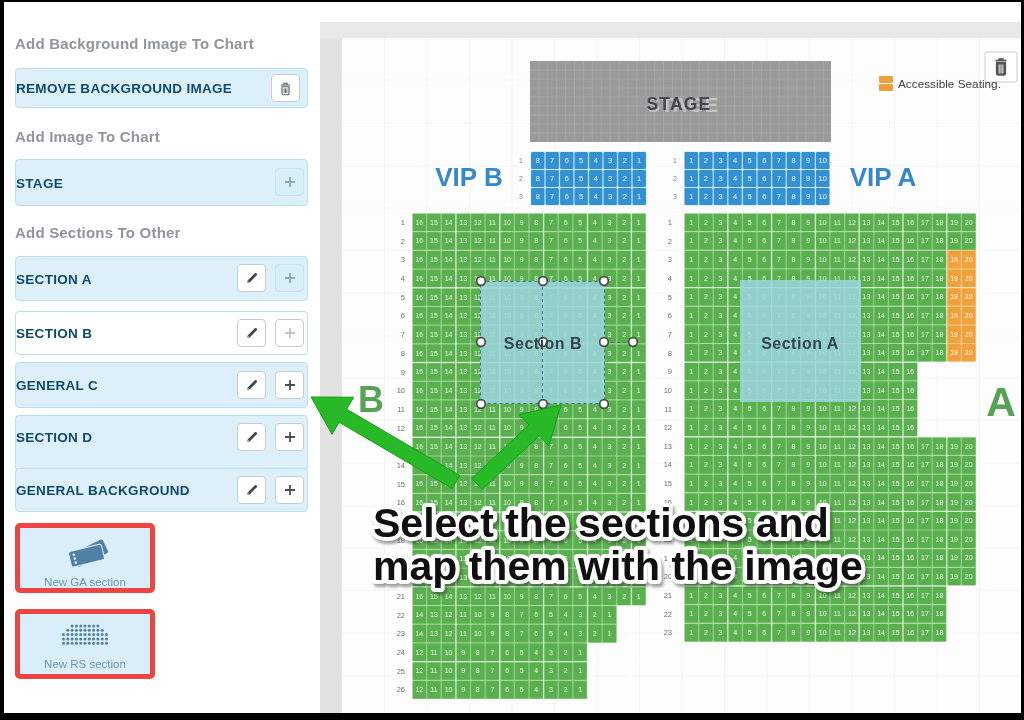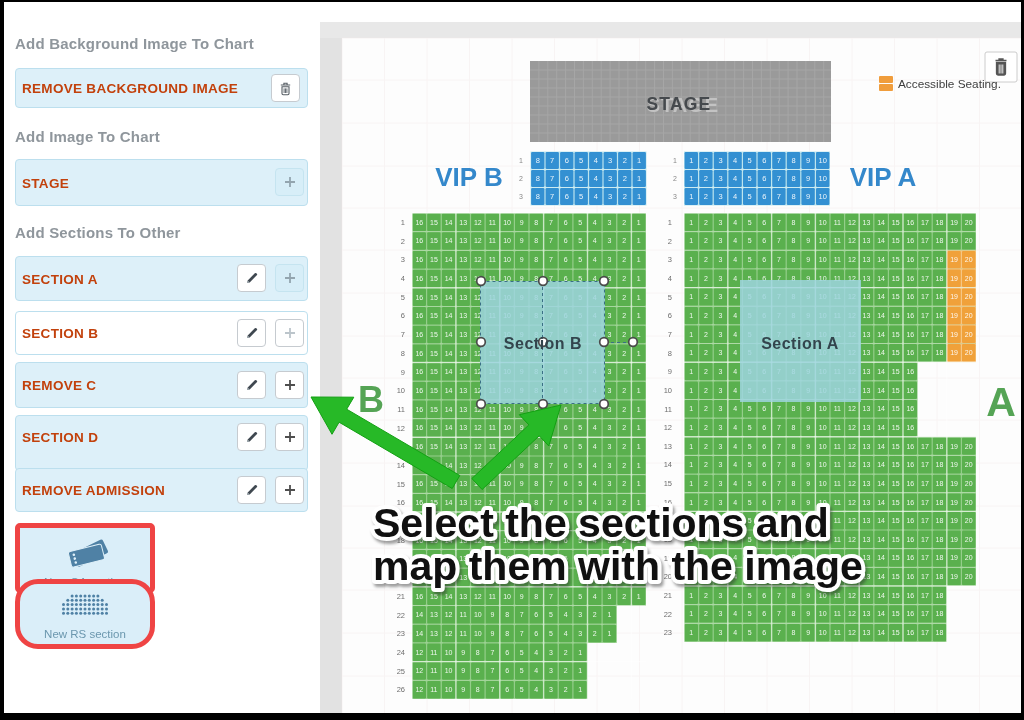--- a/index.html
+++ b/index.html
@@ -3,21 +3,21 @@
 <style>
 * { margin:0; padding:0; box-sizing:border-box; }
 html,body { width:1024px; height:720px; overflow:hidden; background:#000;
   font-family:"Liberation Sans", sans-serif; }
 #frame { position:absolute; left:4px; top:2px; width:1017px; height:711px; background:#fff; }
 #sidebar { position:absolute; left:0; top:0; width:316px; height:711px; background:#fff; }
 .h { position:absolute; left:11px; font-size:15px; font-weight:bold; color:#8f969c; letter-spacing:0.2px; }
 .btn { position:absolute; left:11px; width:293px; border-radius:4px; border:1px solid #bcdfee; }
 .btn.blue { background:#ddf0f9; }
 .btn.white { background:#ffffff; }
-.bt { margin-left:6px; font-size:13.5px; font-weight:bold; color:#c2410c; letter-spacing:0.3px; line-height:42px; }
+.bt { margin-left:0; font-size:13.5px; font-weight:bold; color:#0c4a6e; letter-spacing:0.3px; line-height:42px; }
 .iconbtn { position:absolute; width:29px; height:28px; background:#fff; border:1px solid #c6cbd0;
   border-radius:4px; text-align:center; }
 .iconbtn svg { margin-top:6px; }
 .bigbtn { position:absolute; left:11px; width:140px; height:70px; background:#daeef9;
   border:5px solid #ef4444; border-radius:5px; text-align:center; }
 .bl { font-size:11.5px; color:#6b97ae; margin-top:2px; }
 #main { position:absolute; left:316px; top:20px; width:701px; height:691px; background:#e8e8e8; }
 #canvas { position:absolute; left:338px; top:36px; width:679px; height:675px; background:#fdfdfd; }
 #gutter { position:absolute; left:316px; top:36px; width:22px; height:675px; background:#e2e2e2; }
 #overlay { position:absolute; left:0px; top:0px; width:1024px; height:720px; }
@@ -65,21 +65,21 @@
 <div class="iconbtn" style="left:233px;top:317px;">
 <svg width="14" height="14" viewBox="0 0 14 14">
           <path d="M2 12 L2.7 9.4 L9.8 2.3 a1.1 1.1 0 0 1 1.6 0 l0.4 0.4 a1.1 1.1 0 0 1 0 1.6 L4.7 11.4 Z" fill="#3f4850"></path>
           <path d="M2 12 L2.7 9.4 L4.7 11.4 Z" fill="#aab4ba"></path>
         </svg></div>
       <div class="iconbtn" style="left:271px;top:317px;">
 <svg width="14" height="14" viewBox="0 0 14 14">
           <path d="M7 2 V12 M2 7 H12" stroke="#bcc5cb" stroke-width="1.8"></path>
         </svg></div>
 
-<div class="btn blue" style="top:360px;height:46px;"><span class="bt" style="line-height:46px;">REMOVE C</span></div>
+<div class="btn blue" style="top:360px;height:46px;"><span class="bt" style="line-height:46px;">GENERAL C</span></div>
 <div class="iconbtn" style="left:233px;top:369px;">
 <svg width="14" height="14" viewBox="0 0 14 14">
           <path d="M2 12 L2.7 9.4 L9.8 2.3 a1.1 1.1 0 0 1 1.6 0 l0.4 0.4 a1.1 1.1 0 0 1 0 1.6 L4.7 11.4 Z" fill="#3f4850"></path>
           <path d="M2 12 L2.7 9.4 L4.7 11.4 Z" fill="#aab4ba"></path>
         </svg></div>
       <div class="iconbtn" style="left:271px;top:369px;">
 <svg width="14" height="14" viewBox="0 0 14 14">
           <path d="M7 2 V12 M2 7 H12" stroke="#4e4e4e" stroke-width="1.8"></path>
         </svg></div>
 
@@ -87,21 +87,21 @@
 <div class="iconbtn" style="left:233px;top:421px;">
 <svg width="14" height="14" viewBox="0 0 14 14">
           <path d="M2 12 L2.7 9.4 L9.8 2.3 a1.1 1.1 0 0 1 1.6 0 l0.4 0.4 a1.1 1.1 0 0 1 0 1.6 L4.7 11.4 Z" fill="#3f4850"></path>
           <path d="M2 12 L2.7 9.4 L4.7 11.4 Z" fill="#aab4ba"></path>
         </svg></div>
       <div class="iconbtn" style="left:271px;top:421px;">
 <svg width="14" height="14" viewBox="0 0 14 14">
           <path d="M7 2 V12 M2 7 H12" stroke="#4e4e4e" stroke-width="1.8"></path>
         </svg></div>
 
-<div class="btn blue" style="top:466px;height:44px;"><span class="bt" style="line-height:44px;">REMOVE ADMISSION</span></div>
+<div class="btn blue" style="top:466px;height:44px;"><span class="bt" style="line-height:44px;">GENERAL BACKGROUND</span></div>
 <div class="iconbtn" style="left:233px;top:474px;">
 <svg width="14" height="14" viewBox="0 0 14 14">
           <path d="M2 12 L2.7 9.4 L9.8 2.3 a1.1 1.1 0 0 1 1.6 0 l0.4 0.4 a1.1 1.1 0 0 1 0 1.6 L4.7 11.4 Z" fill="#3f4850"></path>
           <path d="M2 12 L2.7 9.4 L4.7 11.4 Z" fill="#aab4ba"></path>
         </svg></div>
       <div class="iconbtn" style="left:271px;top:474px;">
 <svg width="14" height="14" viewBox="0 0 14 14">
           <path d="M7 2 V12 M2 7 H12" stroke="#4e4e4e" stroke-width="1.8"></path>
         </svg></div>
 
@@ -112,21 +112,21 @@
           </g>
 <g transform="rotate(-14 28 20)">
             <rect x="12" y="14" width="34" height="16" rx="2" fill="#4f81a5" stroke="#dff0f9" stroke-width="1"></rect>
 <circle cx="17" cy="18" r="1.3" fill="#dff0f9"></circle>
             <circle cx="17" cy="22" r="1.3" fill="#dff0f9"></circle>
             <circle cx="17" cy="26" r="1.3" fill="#dff0f9"></circle>
           </g>
 </svg>
 <div class="bl">New GA section</div></div>
 
-<div class="bigbtn" style="top:577px;border-radius:23px;">
+<div class="bigbtn" style="top:607px;">
 <svg width="56" height="30" viewBox="0 0 56 30" style="margin-top:8px;">
 <g fill="#4f81a5">
             <circle cx="15.1" cy="4.0" r="1.5"></circle>
             <circle cx="19.4" cy="4.0" r="1.5"></circle>
             <circle cx="23.7" cy="4.0" r="1.5"></circle>
             <circle cx="28.0" cy="4.0" r="1.5"></circle>
             <circle cx="32.3" cy="4.0" r="1.5"></circle>
             <circle cx="36.6" cy="4.0" r="1.5"></circle>
             <circle cx="40.9" cy="4.0" r="1.5"></circle>
             <circle cx="10.8" cy="8.3" r="1.5"></circle>

